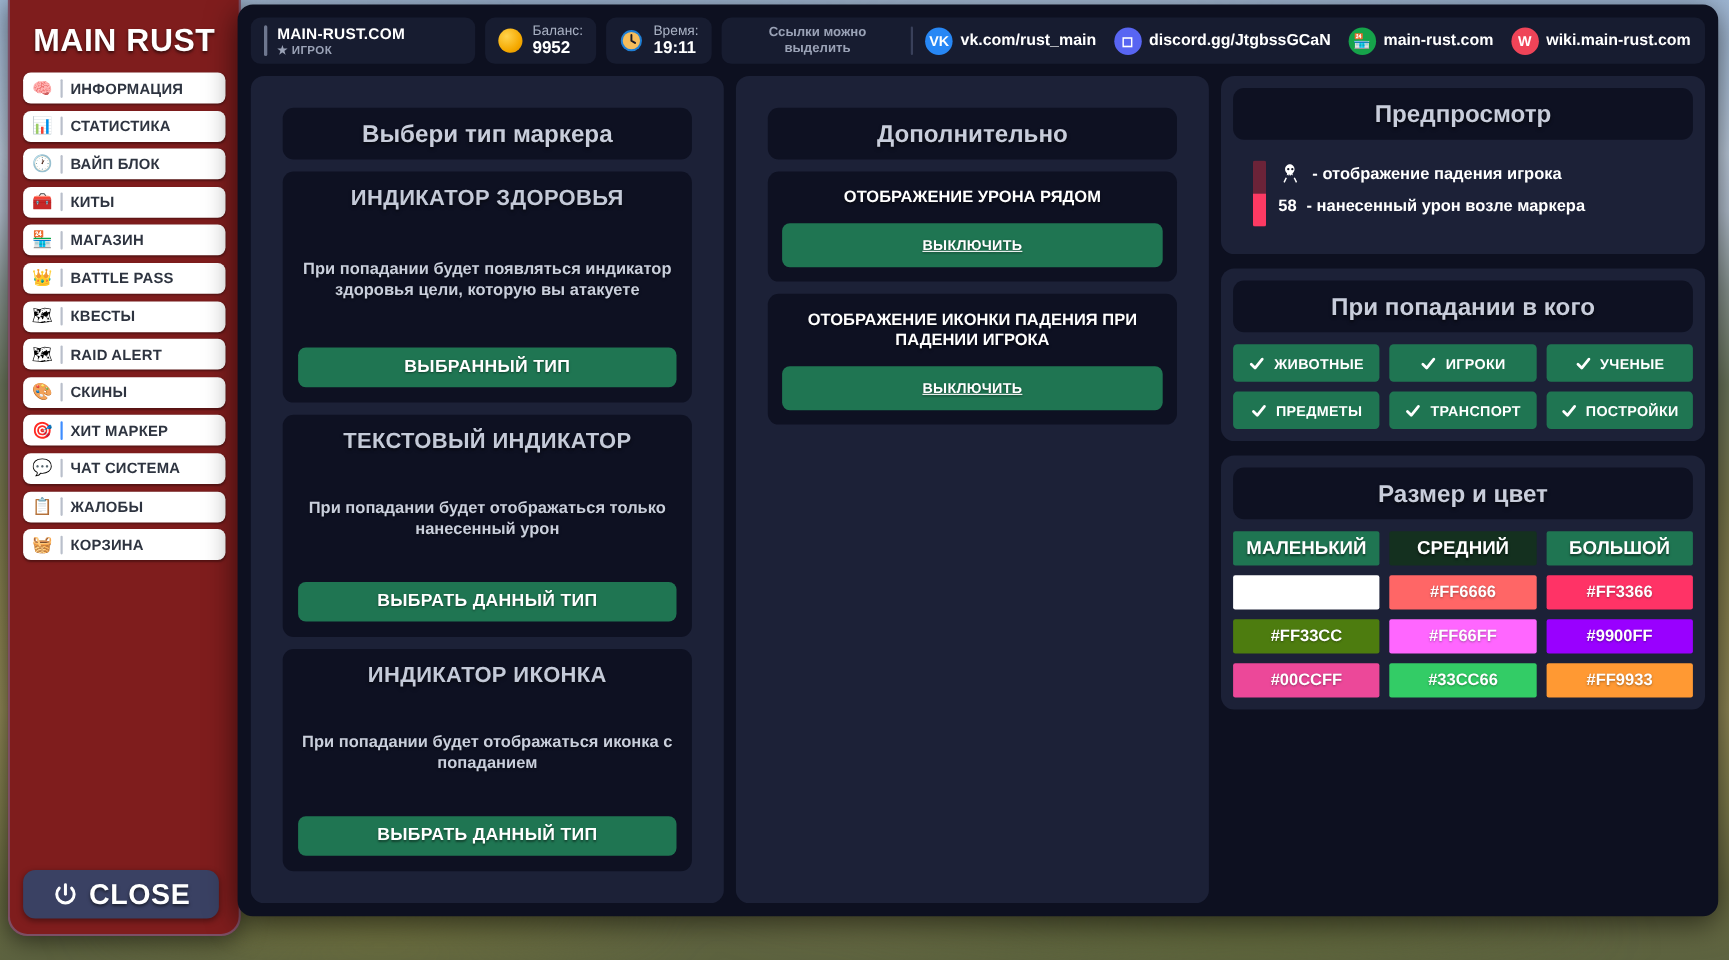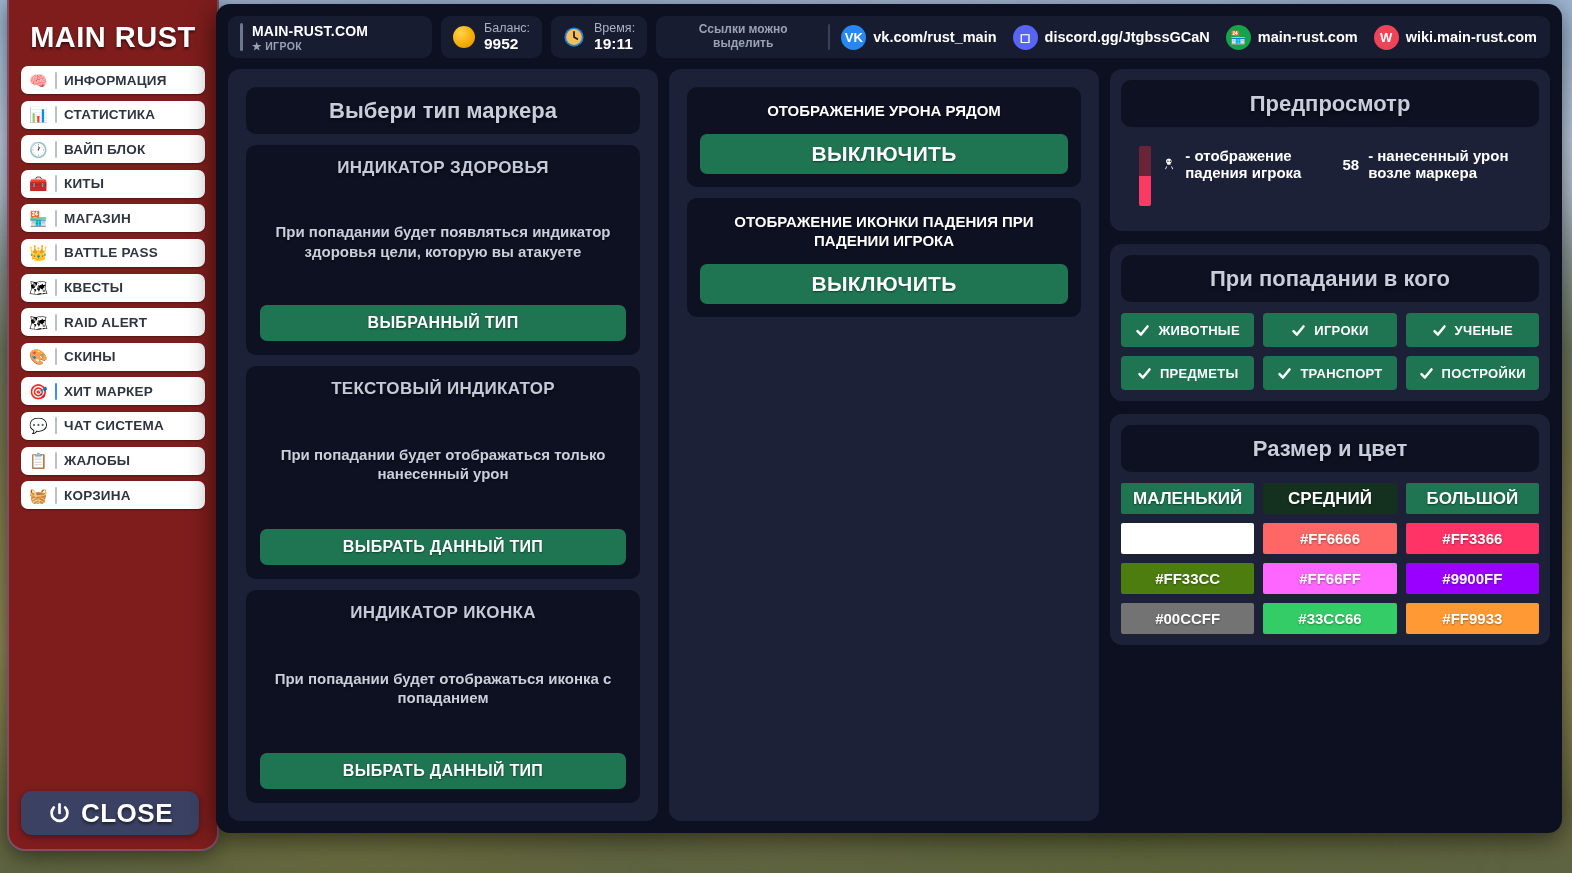--- a/index.html
+++ b/index.html
@@ -136,21 +136,21 @@
     width: 25px; height: 25px; border-radius: 50%;
     display: flex; align-items: center; justify-content: center;
     color: #fff; font-size: 13px; font-weight: 700; flex: 0 0 25px;
   }
 
   
   .cols { display: flex; gap: 11px; margin-top: 11px; height: 752px; }
   .col {
     background: #1c2137;
     border-radius: 12px;
-    padding: 18px;
+    padding: 29px;
     display: flex; flex-direction: column; gap: 11px;
   }
   .col-a { width: 430px; }
   .col-b { width: 430px; }
   .col-c { flex: 1; gap: 13px; }
 
   .panel-title {
     background: #0e1122;
     border-radius: 10px;
     height: 47px;
@@ -159,21 +159,21 @@
     text-shadow: 0 2px 3px rgba(0,0,0,.6);
   }
 
   .card {
     background: #0e1122;
     border-radius: 10px;
     padding: 13px 14px 14px;
     display: flex; flex-direction: column;
   }
   .card-title {
-    color: #c4cad8; font-size: 17px; font-weight: 700;
+    color: #c4cad8; font-size: 20px; font-weight: 700;
     text-align: center; letter-spacing: .3px;
     text-shadow: 0 2px 3px rgba(0,0,0,.55);
   }
   .card-desc {
     color: #c9cfdc; font-size: 15px; font-weight: 700;
     text-align: center; line-height: 1.3;
     margin-top: auto; margin-bottom: auto;
     padding: 14px 2px;
     text-shadow: 0 1px 2px rgba(0,0,0,.5);
   }
@@ -190,35 +190,35 @@
   .card-type { flex: 1; }
   .card-type.first { flex: 0 0 210px; }
 
   
   .card-opt { padding: 14px 13px 13px; }
   .opt-title {
     color: #ffffff; font-size: 15px; font-weight: 700;
     text-align: center; line-height: 1.3; margin-bottom: 13px;
     text-shadow: 0 1px 2px rgba(0,0,0,.5);
   }
-  .btn-green.tall { height: 40px; font-size: 21px; }
+  .btn-green.tall { height: 40px; font-size: 13px; text-decoration: underline; }
 
   
   .sec {
     background: #1c2137;
     border-radius: 12px;
     padding: 11px;
   }
   .sec .panel-title { margin-bottom: 11px; }
 
   .preview-body { padding: 6px 12px 14px 18px; display: flex; gap: 11px; align-items: flex-start; }
   .marker-bar { width: 12px; height: 60px; border-radius: 2px; overflow: hidden; flex: 0 0 12px; margin-top: 2px; }
   .marker-bar .top { height: 50%; background: #6b2338; }
   .marker-bar .bot { height: 50%; background: #fc3a63; }
-  .preview-lines { display: flex; flex-direction: row; gap: 10px; padding-top: 3px; }
+  .preview-lines { display: flex; flex-direction: column; gap: 10px; padding-top: 3px; }
   .preview-line { display: flex; align-items: center; gap: 9px; color: #ffffff; font-size: 15px; font-weight: 700; }
   .skull { width: 22px; height: 22px; }
   .dmg-num { color: #ffffff; font-size: 15px; font-weight: 700; }
 
   .chips { display: grid; grid-template-columns: repeat(3, 1fr); gap: 9px; }
   .chip {
     background: #1f7552; border-radius: 4px; height: 34px;
     display: flex; align-items: center; justify-content: center; gap: 8px;
     cursor: pointer;
   }
@@ -411,20 +411,21 @@
             </div>
             <div class="card card-type">
               <div class="card-title">ИНДИКАТОР ИКОНКА</div>
               <div class="card-desc">При попадании будет отображаться иконка с попаданием</div>
               <div class="btn-green">ВЫБРАТЬ ДАННЫЙ ТИП</div>
             </div>
           </div>
       </section>
 
       <section class="col col-b">
+        <div class="panel-title">Дополнительно</div>
         <div id="additional-list" style="display:flex;flex-direction:column;gap:11px;">
             <div class="card card-opt">
               <div class="opt-title">ОТОБРАЖЕНИЕ УРОНА РЯДОМ</div>
               <div class="btn-green tall">ВЫКЛЮЧИТЬ</div>
             </div>
             <div class="card card-opt">
               <div class="opt-title">ОТОБРАЖЕНИЕ ИКОНКИ ПАДЕНИЯ ПРИ ПАДЕНИИ ИГРОКА</div>
               <div class="btn-green tall">ВЫКЛЮЧИТЬ</div>
             </div>
           </div>
@@ -506,21 +507,21 @@
               <div class="size-btn" style="background: rgb(20, 48, 31);">СРЕДНИЙ</div>
               <div class="size-btn" style="background: rgb(31, 117, 82);">БОЛЬШОЙ</div>
             </div>
           <div class="size-grid" id="color-swatches">
               <div class="swatch" style="background: rgb(255, 255, 255); color: rgb(255, 255, 255);"></div>
               <div class="swatch" style="background: rgb(255, 102, 102); color: rgb(255, 255, 255);">#FF6666</div>
               <div class="swatch" style="background: rgb(255, 51, 102); color: rgb(255, 255, 255);">#FF3366</div>
               <div class="swatch" style="background: #4d7c0f; color: rgb(255, 255, 255);">#FF33CC</div>
               <div class="swatch" style="background: rgb(255, 102, 255); color: rgb(255, 255, 255);">#FF66FF</div>
               <div class="swatch" style="background: rgb(153, 0, 255); color: rgb(255, 255, 255);">#9900FF</div>
-              <div class="swatch" style="background: #737373; color: rgb(255, 255, 255);">#00CCFF</div>
+              <div class="swatch" style="background: #ec4899; color: rgb(255, 255, 255);">#00CCFF</div>
               <div class="swatch" style="background: rgb(51, 204, 102); color: rgb(255, 255, 255);">#33CC66</div>
               <div class="swatch" style="background: rgb(255, 153, 51); color: rgb(255, 255, 255);">#FF9933</div>
             </div>
         </div>
 
 
       </section>
 
     </div>
 

